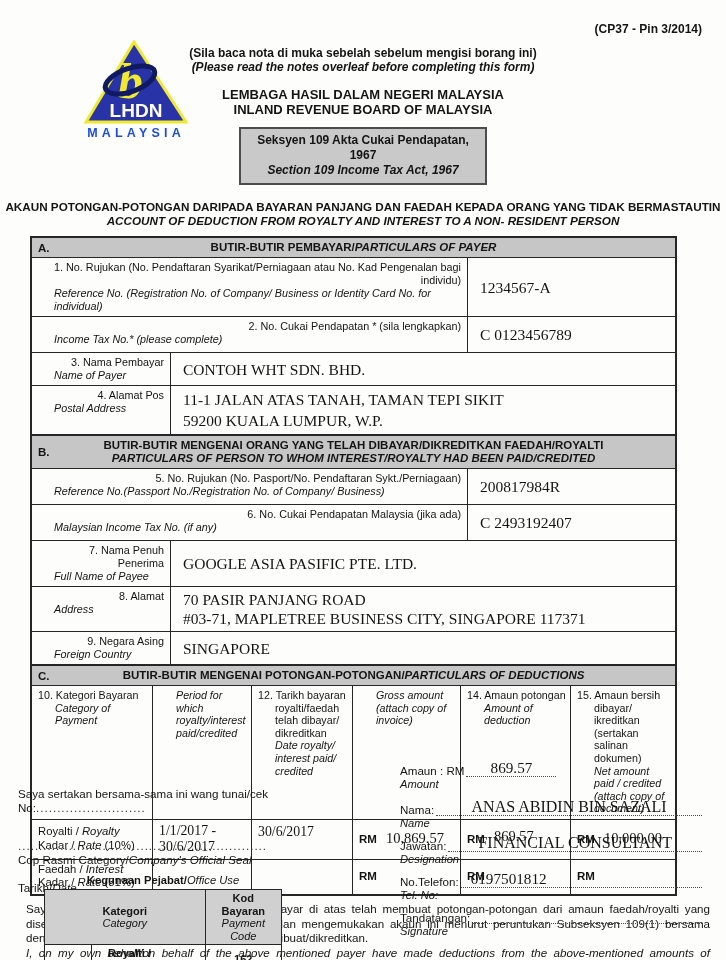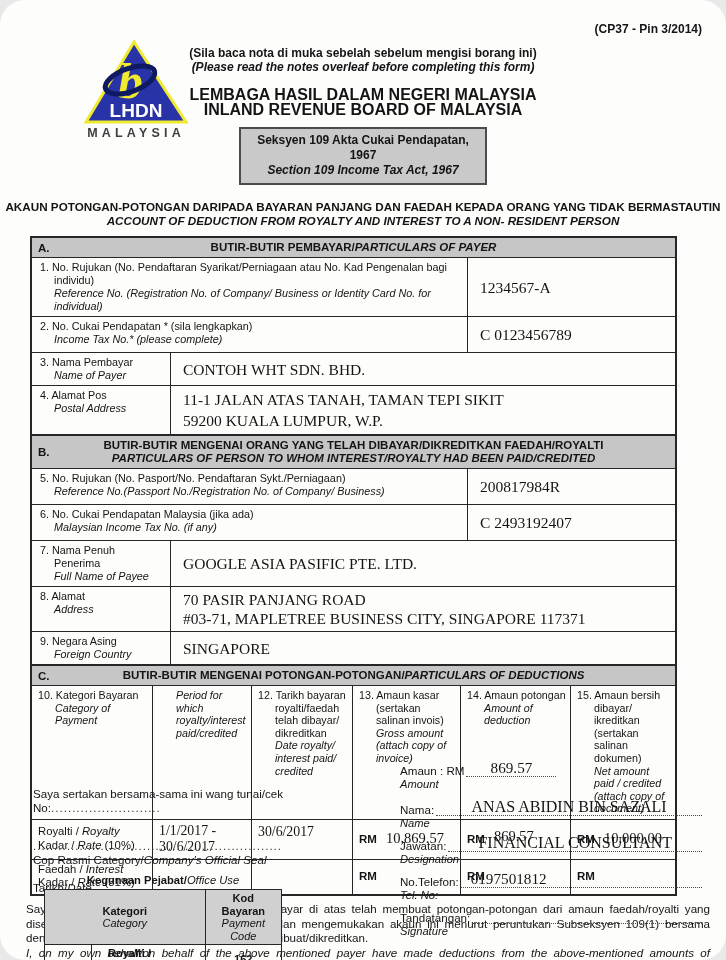--- a/index.html
+++ b/index.html
@@ -1,49 +1,49 @@
 <!DOCTYPE html>
 <html><head>
 <meta charset="utf-8">
 <style>
   html,body { margin:0; padding:0; background:#e9e9e9; }
   .page {
     width:726px; height:960px; background:#fdfdfc; position:relative;
-    font-family:"Liberation Sans", sans-serif; color:#141414; overflow:hidden;border-radius:25px;
+    font-family:"Liberation Sans", sans-serif; color:#141414; overflow:hidden;
   }
   .b { font-weight:bold; }
   .i { font-style:italic; }
 
   .form-code { position:absolute; top:22px; right:24px; font-size:12px; font-weight:bold; }
 
   
   .logo { position:absolute; top:40px; left:82px; width:108px; text-align:center; }
-  .logo-malaysia { font-size:12.5px; letter-spacing:4.2px; color:#404040; font-weight:bold; margin-top:-2px; white-space:nowrap; }
+  .logo-malaysia { font-size:12.5px; letter-spacing:4.2px; color:#1d4ed8; font-weight:bold; margin-top:-2px; white-space:nowrap; }
 
   
   .header-center { padding-top:46px; text-align:center; }
   .note-my { font-size:12px; font-weight:bold; }
   .note-en { font-size:12px; font-weight:bold; font-style:italic; }
-  .org { margin-top:13px; font-size:16px; font-weight:bold; line-height:15px; }
+  .org { margin-top:13px; font-size:13px; font-weight:bold; line-height:15px; }
   .act-box {
     width:236px; margin:10px auto 0; background:#c9c9c9; border:2px solid #4c4c4c;
     padding:4px 4px 5px; font-size:12px; font-weight:bold; line-height:15px;
   }
   .main-title { margin-top:15px; text-align:center; font-size:11.7px; font-weight:bold; line-height:14px; }
 
   
   .formwrap { margin:8px 0 0 30px; width:647px; border:2px solid #262626; box-sizing:border-box; }
   .secbar { display:flex; align-items:center; background:#c6c6c6; border-bottom:1.5px solid #262626;
             font-size:11.5px; font-weight:bold; padding:3px 6px; }
   .secbar .letter { width:56px; }
   .secbar .title { flex:1; text-align:center; margin-right:56px; line-height:13px; }
   .frow { display:flex; border-bottom:1px solid #262626; }
   .frow:last-child { border-bottom:none; }
   .fl { padding:3px 6px 3px 8px; font-size:10.8px; line-height:13px; box-sizing:border-box; }
-  .fl .my { display:block; padding-left:14px; text-indent:-14px; }
+  .fl .my { display:block; padding-left:14px; text-indent:-14px;text-align:right; }
   .fl .en { display:block; font-style:italic; margin-left:14px; }
   .fl-wide { width:435px; }
   .fl-narrow { width:138px; }
   .fv { flex:1; border-left:1px solid #262626; font-family:"Liberation Serif", serif;
         font-size:15.5px; padding:3px 6px 3px 12px; display:flex; flex-direction:column; justify-content:center;
         line-height:21px; box-sizing:border-box; }
   .h33{min-height:33px} .h35{min-height:35px} .h30{min-height:30px} .h34{min-height:34px}
   .h27{min-height:27px}
 
   
@@ -61,21 +61,21 @@
   .rm { font-size:11.5px; font-weight:bold; }
   .amt { font-family:"Liberation Serif", serif; font-size:14.5px; }
   .raised { position:relative; top:-2px; }
   .per { font-family:"Liberation Serif", serif; font-size:13.8px; }
 
   
   .decl { margin:6px 16px 0 26px; font-size:11.6px; line-height:14.6px; text-align:justify; }
   .decl .en { font-style:italic; }
 
   
-  .bottom-left { position:absolute; left:33px; top:787px; width:364px; font-size:11.6px; line-height:14px; }
+  .bottom-left { position:absolute; left:18px; top:787px; width:364px; font-size:11.6px; line-height:14px; }
   .dots { letter-spacing:1px; color:#333; }
   .seal-block { margin-top:24px; }
   .tarikh { margin-top:14px; }
 
   .office-use { position:absolute; left:44px; top:874px; width:238px; }
   .ou-title { text-align:center; font-size:11.2px; margin-bottom:3px; }
   .ou-table { border-collapse:collapse; width:100%; }
   .ou-table td { border:1.2px solid #262626; font-size:11px; padding:2px 16px; }
   .ou-head { background:#d0d0d0; text-align:center; line-height:12.5px; }
   .ou-code { text-align:center; font-weight:bold; }
@@ -231,21 +231,20 @@
         <span class="en">Category of Payment</span>
       </div>
       <div class="c-cell c-h cw2">
         <span class="en">Period for which royalty/interest paid/credited</span>
       </div>
       <div class="c-cell c-h cw3">
         <span class="my">12. Tarikh bayaran royalti/faedah telah dibayar/ dikreditkan</span>
         <span class="en">Date royalty/ interest paid/ credited</span>
       </div>
       <div class="c-cell c-h cw4">
-        <span class="my">13. Amaun kasar (sertakan salinan invois)</span>
         <span class="en">Gross amount (attach copy of invoice)</span>
       </div>
       <div class="c-cell c-h cw5">
         <span class="my">14. Amaun potongan</span>
         <span class="en">Amount of deduction</span>
       </div>
       <div class="c-cell c-h cw6">
         <span class="my">15. Amaun bersih dibayar/ ikreditkan (sertakan salinan dokumen)</span>
         <span class="en">Net amount paid / credited (attach copy of document)</span>
       </div>

